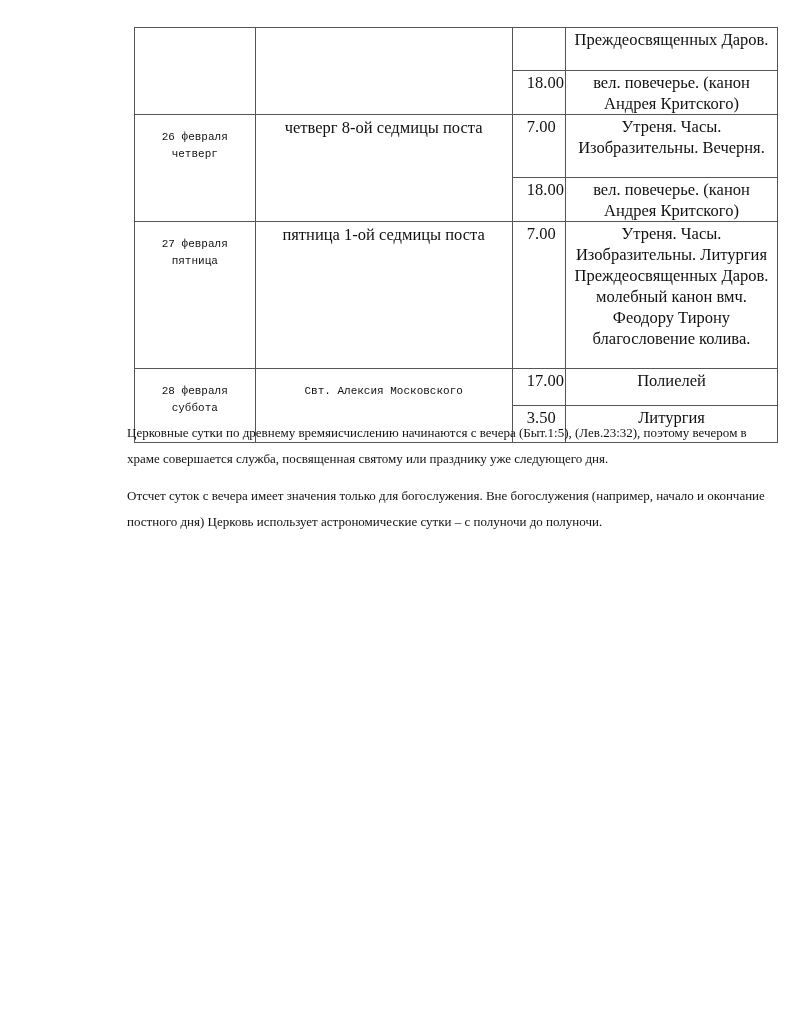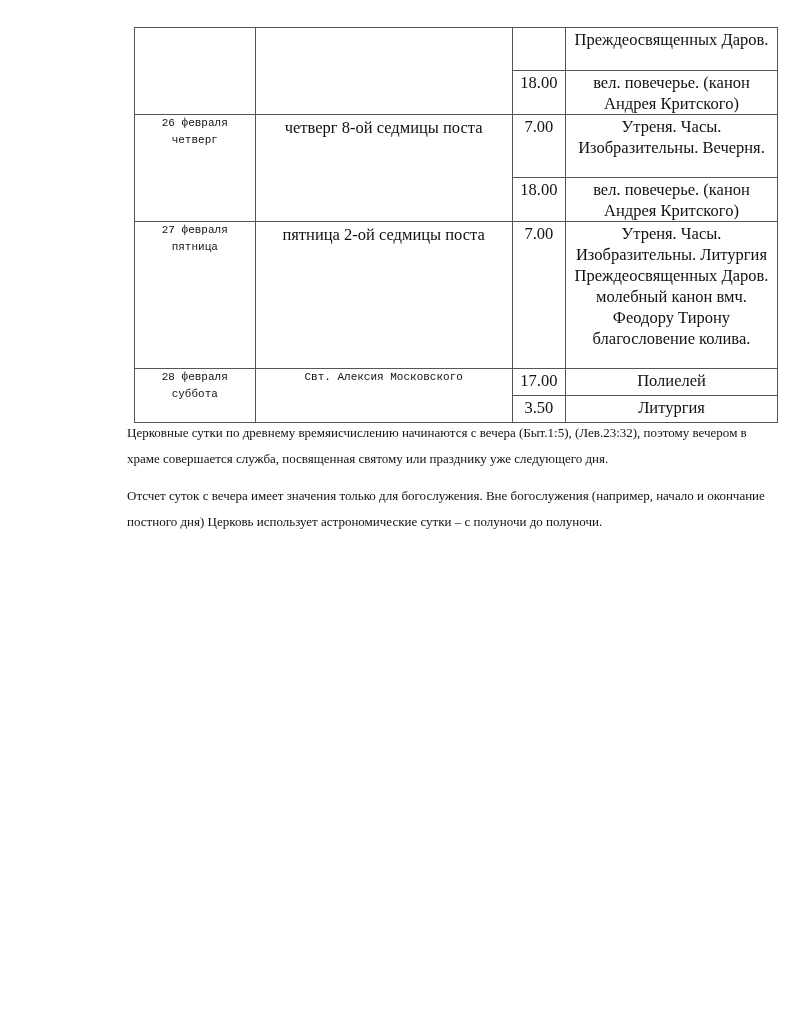--- a/index.html
+++ b/index.html
@@ -6,21 +6,21 @@
   body { width: 791px; height: 1024px; position: relative; overflow: hidden; color: #111; }
   .page { position: absolute; left: 17px; top: 0; width: 791px; height: 1024px; }
   table.sched {
     position: absolute; left: 117px; top: 27px;
     border-collapse: collapse; table-layout: fixed;
     width: 644px;
   }
   table.sched td {
     border: 1px solid #555;
     vertical-align: top;
-    padding: 0;
+    padding: 14px;
     text-align: center;
   }
   .c1 { width: 120px; }
   .c2 { width: 256px; }
   .c3 { width: 53px; }
   .c4 { width: 211px; }
   .sans-sm {
     font-family: Liberation Mono, monospace;
     font-size: 11px; line-height: 17px;
     padding-top: 2px;
@@ -76,21 +76,21 @@
     <tr style="height:42px">
       <td class="serif time">18.00</td>
       <td class="serif svc">вел. повечерье. (канон Андрея Критского)</td>
     </tr>
 
     <tr style="height:147px">
       <td class="sans-sm">
         <div>27 февраля</div>
         <div>пятница</div>
       </td>
-      <td class="serif day">пятница 2-ой седмицы поста</td>
+      <td class="serif day">пятница 1-ой седмицы поста</td>
       <td class="serif time">7.00</td>
       <td class="serif svc">Утреня. Часы. Изобразительны. Литургия Преждеосвященных Даров. молебный канон вмч. Феодору Тирону благословение колива.</td>
     </tr>
 
     <tr style="height:27px">
       <td rowspan="2" class="sans-sm">
         <div>28 февраля</div>
         <div>суббота</div>
       </td>
       <td rowspan="2" class="sans-sm">Свт. Алексия Московского</td>

